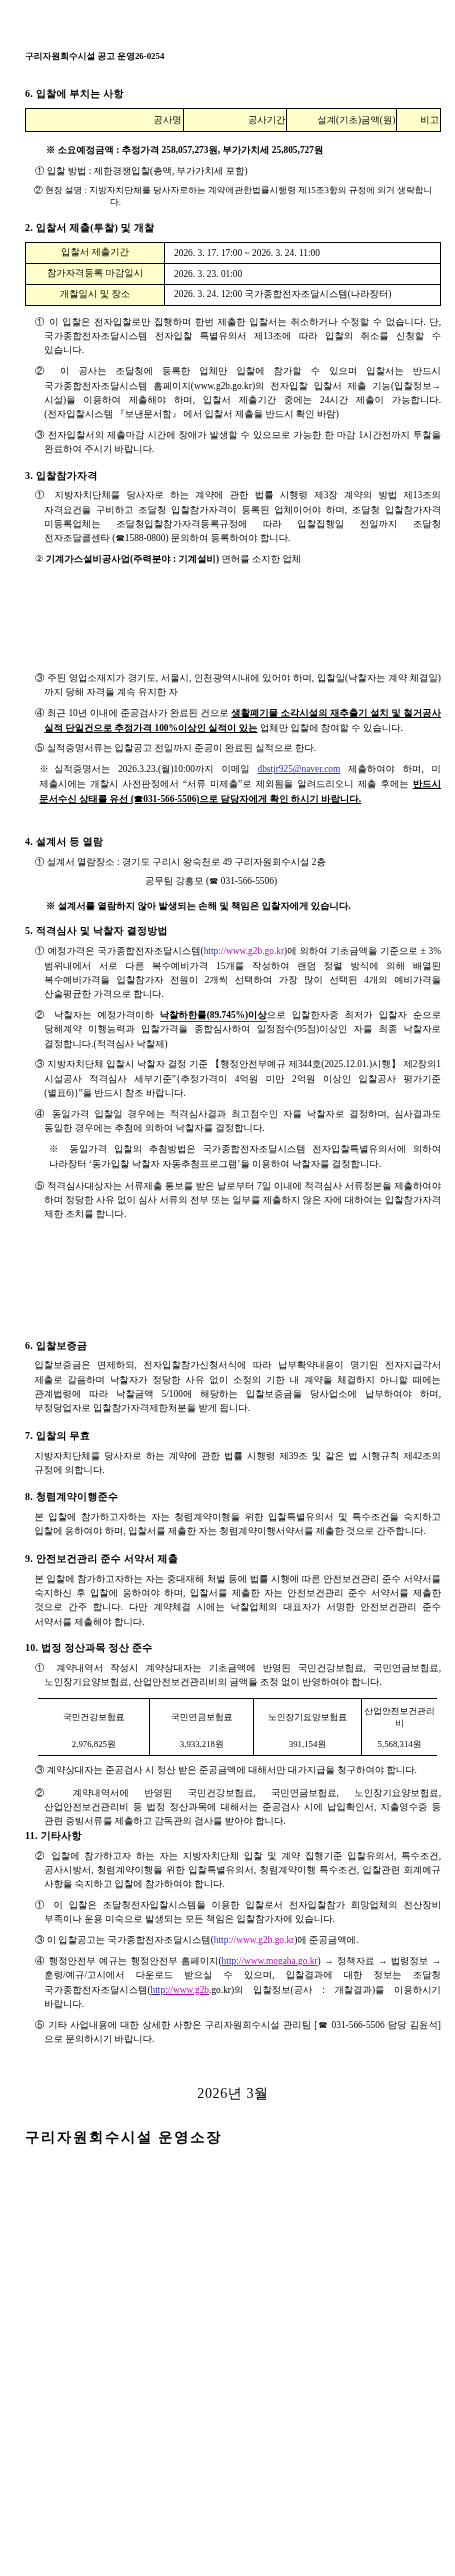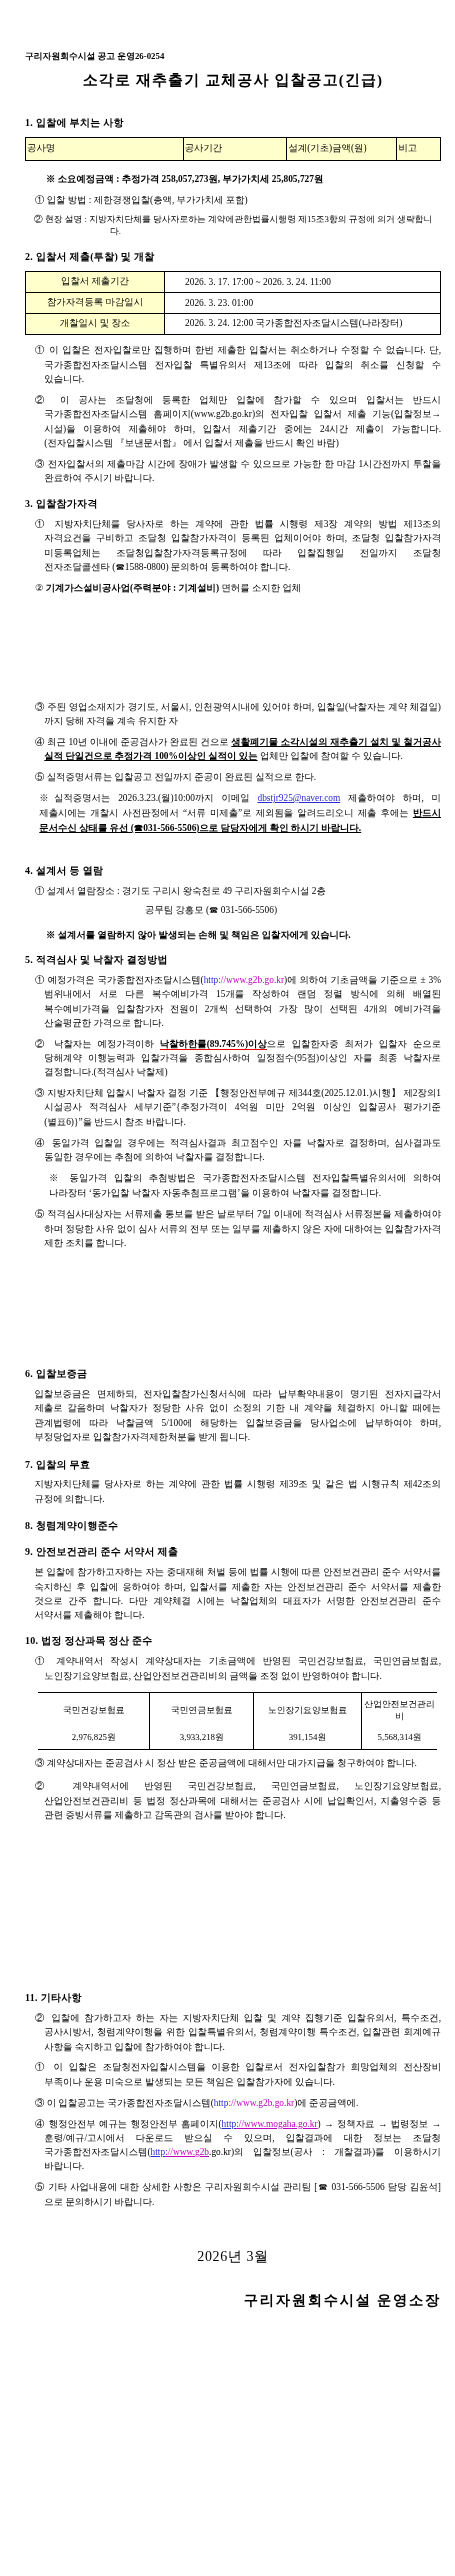--- a/index.html
+++ b/index.html
@@ -16,62 +16,61 @@
   .sec.s1{margin-top:25px;}
   .sec.s2{margin-top:12px;}
   .sec.s3{margin-top:12px;}
   .sec.s4{margin-top:28px;}
   .sec.s5{margin-top:11px;}
   .sec.s6{margin-top:117px;}
   .sec.s7{margin-top:13.2px;}
   .sec.s8{margin-top:13.2px;}
   .sec.s9{margin-top:13.2px;}
   .sec.s10{margin-top:12px;}
-  .sec.s11{margin-top:169px;}
+  .sec.s11{}
   .para,.item,.note{font-size:9.4px;line-height:14.3px;text-align:justify;word-break:keep-all;}
   .item{margin:6.6px 0 0 19.3px;text-indent:-9.4px;}
   .item-deep{margin:6.6px 0 0 85px;text-indent:-76px;}
   .para{margin:6.6px 0 0 9.4px;}
   .note{margin:11px 0 0 21px;}
   .note-flush{margin:6.6px 0 0 14.3px;font-size:9.4px;line-height:15px;text-align:justify;word-break:keep-all;}
   .center-sub{margin:4.4px 0 0 120px;font-size:9.4px;line-height:14.3px;}
   .bold{font-weight:bold;}
   .bold-underline{font-weight:bold;text-decoration:underline;}
   .red-underline{font-weight:bold;border-bottom:1.1px solid #e60000;padding-bottom:0.6px;}
   .lnk-blue{color:#2b2bd5;text-decoration:underline;}
   .lnk-http{color:#2b2bd5;}
   .lnk-mag{color:#c000c0;}
   .u{text-decoration:underline;}
   .gap-after-s3{height:98px;}
   table{border-collapse:collapse;width:100%;table-layout:fixed;}
   .tbl1{margin-top:7.7px;border:1.1px solid #000;}
-  .tbl1 th,.tbl1 td{border:0.6px solid #000;text-align:left;font-weight:normal;font-size:9.4px;}
+  .tbl1 th,.tbl1 td{border:0.6px solid #000;text-align:right;font-weight:normal;font-size:9.4px;}
   .tbl1 th{background:#ffffcc;height:20.4px;}
   .tbl1 td{height:42px;line-height:15px;}
   .tbl2{margin-top:7.7px;border:1.1px solid #000;}
   .tbl2 th,.tbl2 td{border:0.6px solid #000;font-size:9.4px;font-weight:normal;height:18px;}
   .tbl2 th{background:#ffffcc;text-align:center;}
-  .tbl2 td{text-align:left;padding-left:20px;}
+  .tbl2 td{text-align:left;padding-left:9px;}
   .tbl3{margin-top:8.8px;width:399px;margin-left:13.2px;border-top:1.1px solid #000;border-bottom:1.1px solid #000;}
   .tbl3 td{border-left:0.6px solid #000;text-align:center;font-size:8.8px;}
   .tbl3 td:first-child{border-left:none;}
   .tbl3 .hrow td{padding-top:6.6px;height:14.3px;}
   .tbl3 .vrow td{padding-top:4.4px;height:19px;}
   .footer-date{margin-top:39px;text-align:center;font-size:14px;letter-spacing:0.6px;}
-  .footer-signer{margin-top:25px;text-align:right;font-size:14.3px;font-weight:bold;letter-spacing:1.7px;}
+  .footer-signer{margin-top:25px;text-align:left;font-size:14.3px;font-weight:bold;letter-spacing:1.7px;}
 </style>
 </head>
 <body>
 
 <div class="doc">
 
   <div class="notice-no">구리자원회수시설 공고 운영26-0254</div>
-  <div class="title">소각로 재추출기 교체공사 입찰공고(긴급)</div>
 
-  <div class="sec s1">1. 입찰에 부치는 사항</div>
+  <div class="sec s1">6. 입찰에 부치는 사항</div>
   <table class="tbl1">
     <colgroup>
         <col style="width:38%">
         <col style="width:25%">
         <col style="width:26.5%">
         <col style="width:10.5%">
       </colgroup>
     <tbody>
         <tr>
       <th>공사명</th>
@@ -134,20 +133,21 @@
   <div class="note-flush" style="margin-left:24px;">※ 동일가격 입찰의 추첨방법은 국가종합전자조달시스템 전자입찰특별유의서에 의하여 나라장터 ‘동가입찰 낙찰자 자동추첨프로그램’을 이용하여 낙찰자를 결정합니다.</div>
   <div class="item">⑤ 적격심사대상자는 서류제출 통보를 받은 날로부터 7일 이내에 적격심사 서류정본을 제출하여야 하며 정당한 사유 없이 심사 서류의 전부 또는 일부를 제출하지 않은 자에 대하여는 입찰참가자격 제한 조치를 합니다.</div>
 
   <div class="sec s6">6. 입찰보증금</div>
   <div class="para">입찰보증금은 면제하되, 전자입찰참가신청서식에 따라 납부확약내용이 명기된 전자지급각서 제출로 갈음하며 낙찰자가 정당한 사유 없이 소정의 기한 내 계약을 체결하지 아니할 때에는 관계법령에 따라 낙찰금액 5/100에 해당하는 입찰보증금을 당사업소에 납부하여야 하며, 부정당업자로 입찰참가자격제한처분을 받게 됩니다.</div>
 
   <div class="sec s7">7. 입찰의 무효</div>
   <div class="para">지방자치단체를 당사자로 하는 계약에 관한 법률 시행령 제39조 및 같은 법 시행규칙 제42조의 규정에 의합니다.</div>
 
   <div class="sec s8">8. 청렴계약이행준수</div>
+  <div class="para">본 입찰에 참가하고자하는 자는 청렴계약이행을 위한 입찰특별유의서 및 특수조건을 숙지하고 입찰에 응하여야 하며, 입찰서를 제출한 자는 청렴계약이행서약서를 제출한 것으로 간주합니다.</div>
 
   <div class="sec s9">9. 안전보건관리 준수 서약서 제출</div>
   <div class="para">본 입찰에 참가하고자하는 자는 중대재해 처벌 등에 법률 시행에 따른 안전보건관리 준수 서약서를 숙지하신 후 입찰에 응하여야 하며, 입찰서를 제출한 자는 안전보건관리 준수 서약서를 제출한 것으로 간주 합니다. 다만 계약체결 시에는 낙찰업체의 대표자가 서명한 안전보건관리 준수 서약서를 제출해야 합니다.</div>
 
   <div class="sec s10">10. 법정 정산과목 정산 준수</div>
   <div class="item">① 계약내역서 작성시 계약상대자는 기초금액에 반영된 국민건강보험료, 국민연금보험료, 노인장기요양보험료, 산업안전보건관리비의 금액을 조정  없이 반영하여야 합니다.</div>
   <table class="tbl3">
     <colgroup>
         <col style="width:28%">
         <col style="width:26%">

